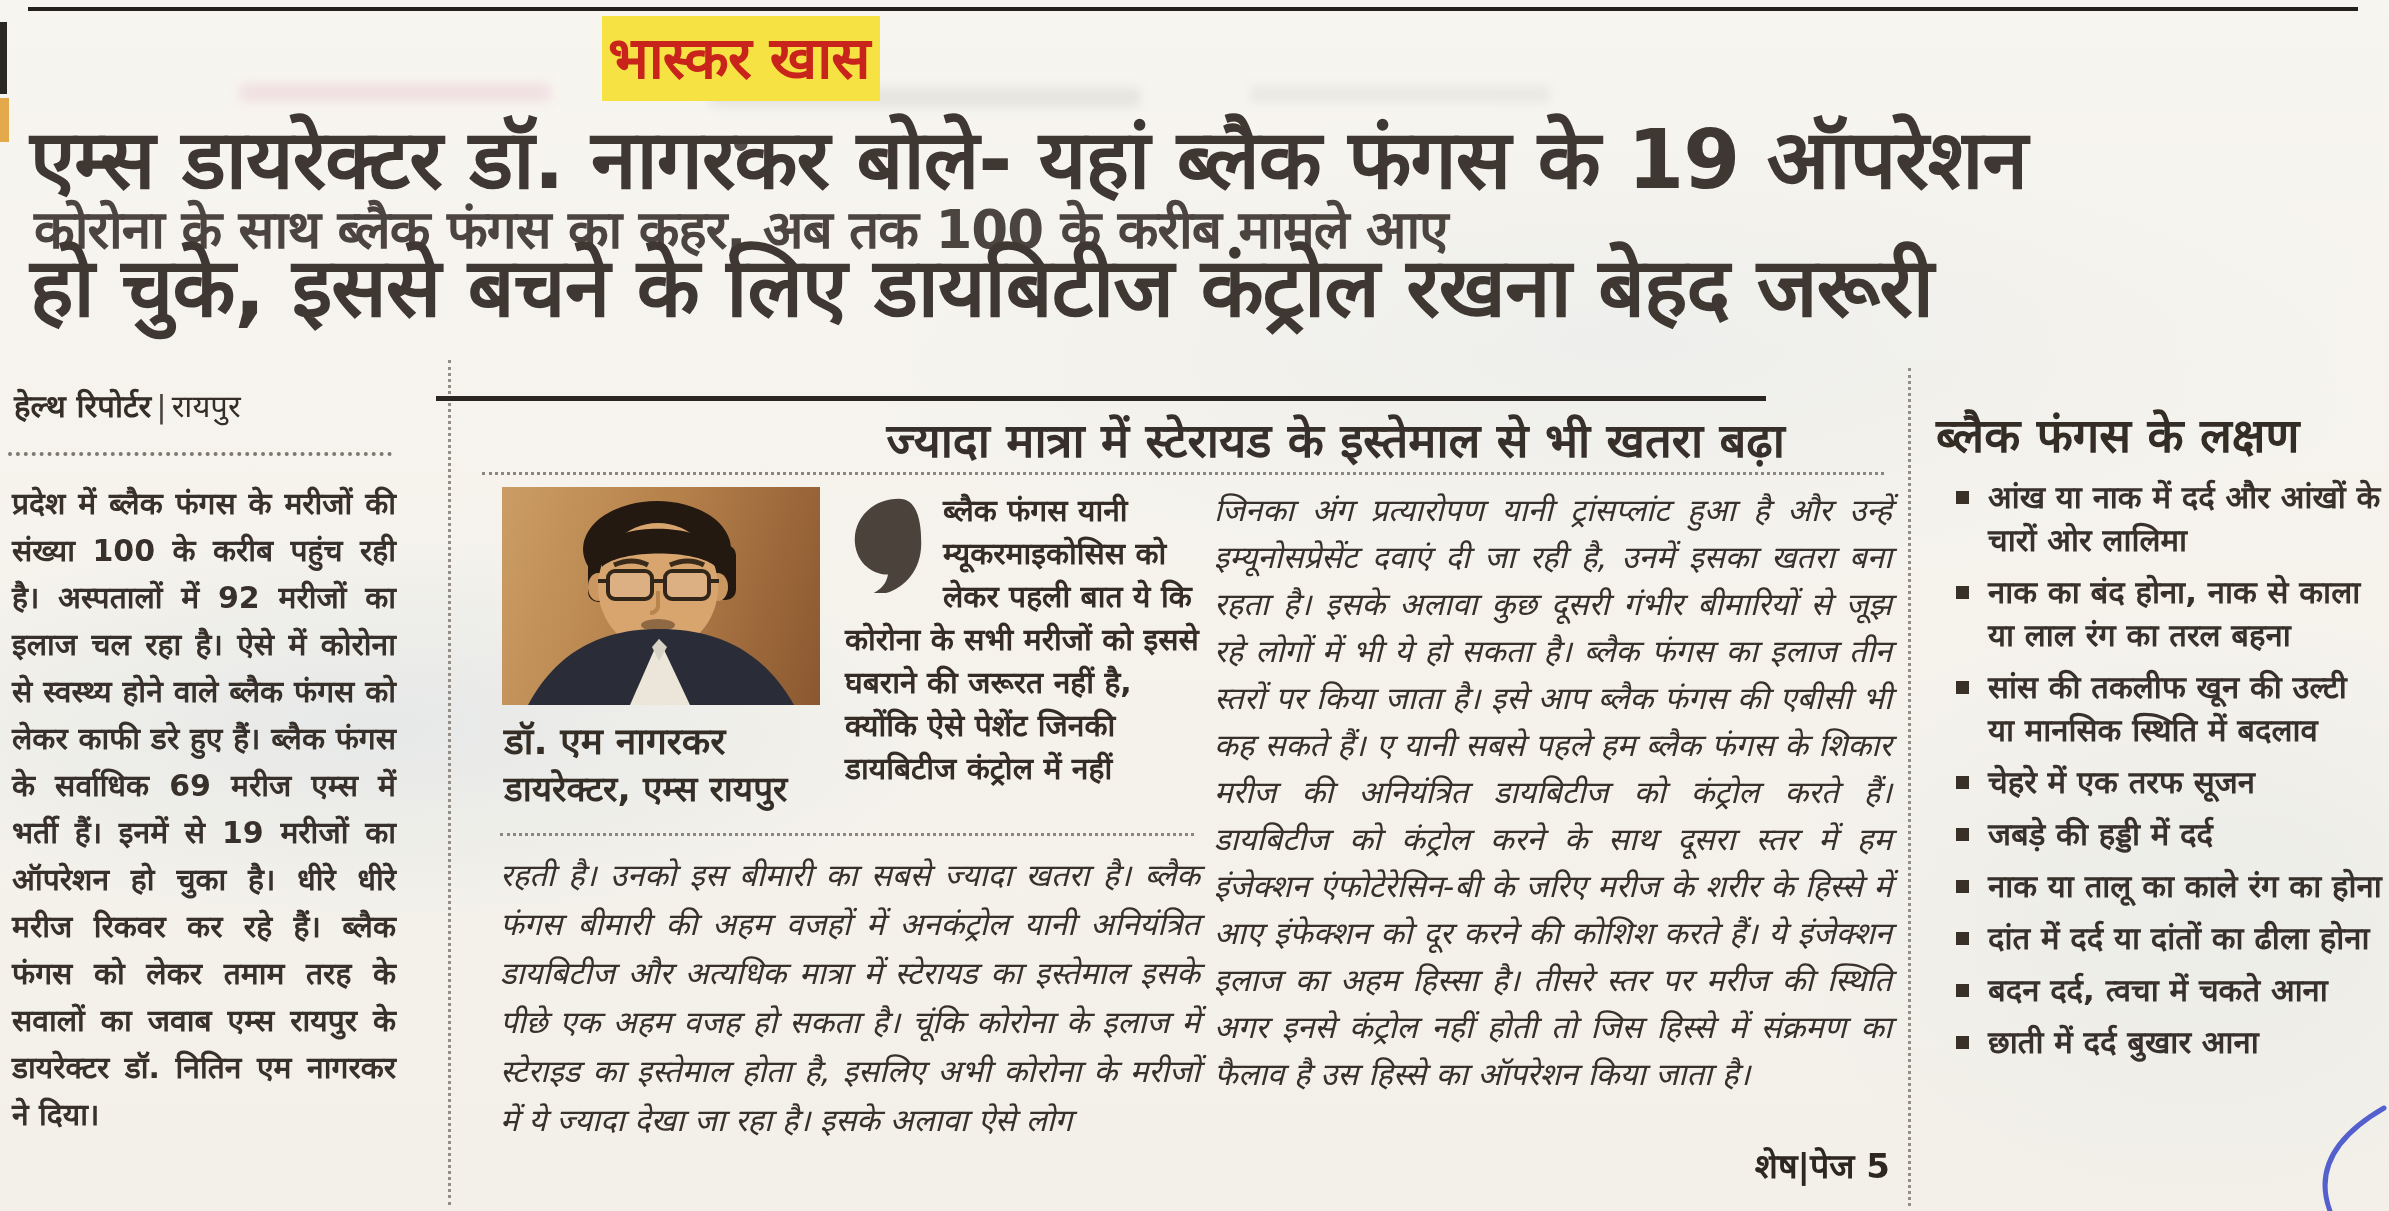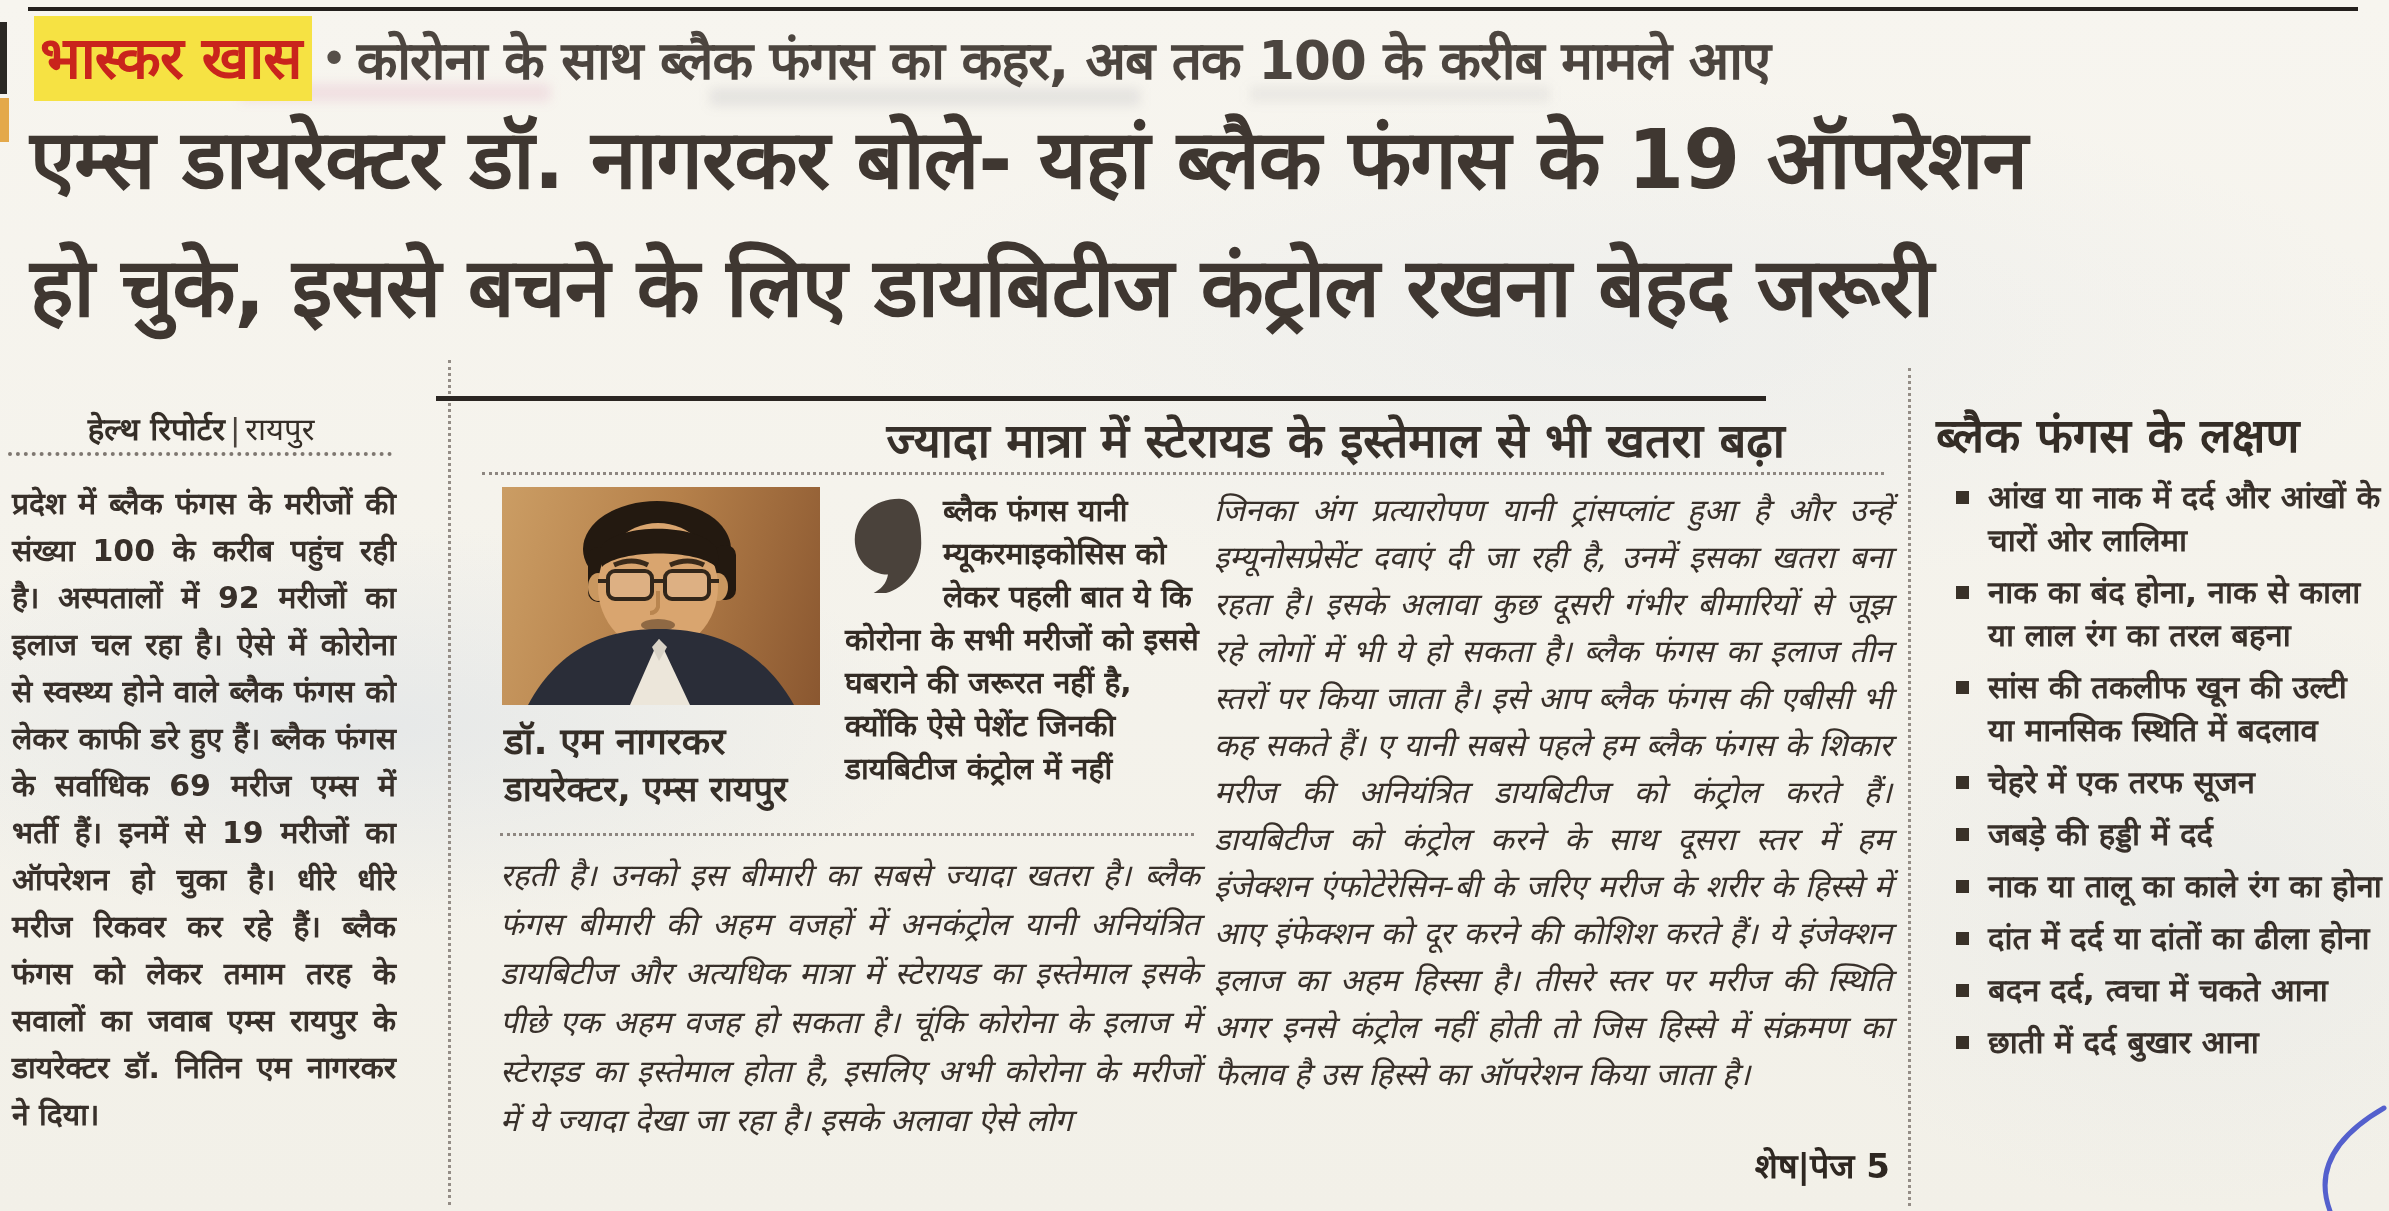--- a/index.html
+++ b/index.html
@@ -9,29 +9,29 @@
     background:
       radial-gradient(ellipse 900px 320px at 16% 60%, rgba(205,215,228,.35), transparent 62%),
       radial-gradient(ellipse 1300px 420px at 68% 28%, rgba(219,226,235,.28), transparent 60%),
       radial-gradient(ellipse 700px 500px at 92% 75%, rgba(213,221,230,.25), transparent 60%),
       linear-gradient(#f7f5ef, #f2f0e8);
   }
   .abs { position:absolute; }
   
   #top-rule { left:28px; top:7px; width:2330px; height:4px; background:#24201d; }
   
-  #kicker { left:34px; top:16px; display:flex; align-items:center; gap:9px; white-space:nowrap; }
+  #kicker { left:34px; top:16px; display:flex; align-items:center; gap:22px; white-space:nowrap;flex-direction:column; }
   #kicker .brand { background:#f6e243; color:#c9241c; font-weight:700; font-size:58px; padding:0 10px 6px 6px; letter-spacing:-1px; }
   #kicker .kbullet { color:#564f49; font-size:46px; line-height:1; }
   #kicker .ktext { color:#4c453f; font-weight:700; font-size:53px; letter-spacing:-1px; }
   
   .hl { left:30px; width:2345px; font-weight:700; color:#3f3731; font-size:82px; letter-spacing:-1px; white-space:nowrap; }
   #hl1 { top:100px; } #hl2 { top:228px; }
   
-  #byline { left:14px; top:384px; width:374px; text-align:center; font-size:31px; font-weight:700; color:#352e27; white-space:nowrap;margin-top:23px; }
+  #byline { left:14px; top:384px; width:374px; text-align:left; font-size:31px; font-weight:700; color:#352e27; white-space:nowrap; }
   #byline .sep { font-weight:400; padding:0 5px; color:#4a433c; }
   #byline .city { font-weight:500; }
   .dotted-h { border-top:4px dotted #7e7770; height:0; }
   #left-dotted { left:8px; top:452px; width:384px; }
   #left-body { left:12px; top:480px; width:384px; font-size:30px; font-weight:600; line-height:47px; text-align:justify; color:#38302a; }
   .vsep { border-left:3px dotted #948d86; width:0; }
   #vsep-left { left:448px; top:360px; height:845px; }
   #vsep-right { left:1908px; top:368px; height:838px; }
   
   #feature-rule { left:436px; top:396px; width:1330px; height:5px; background:#2b2622; }

